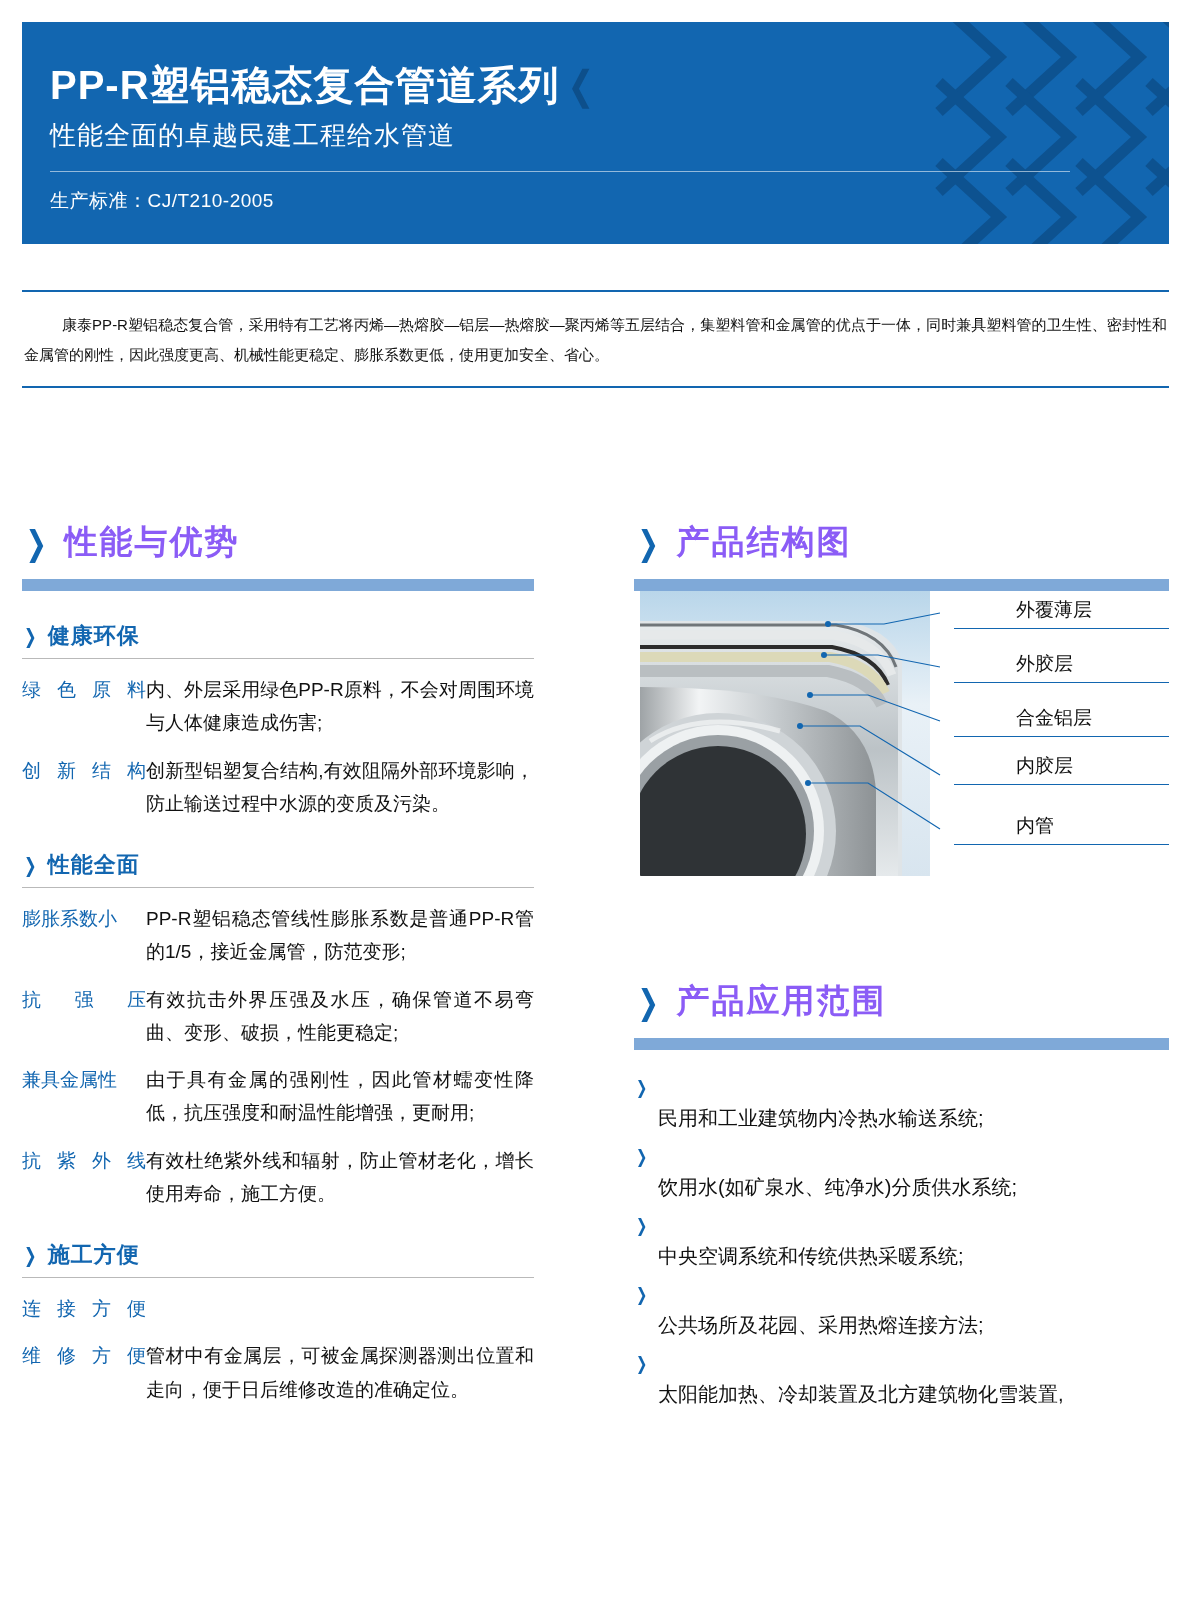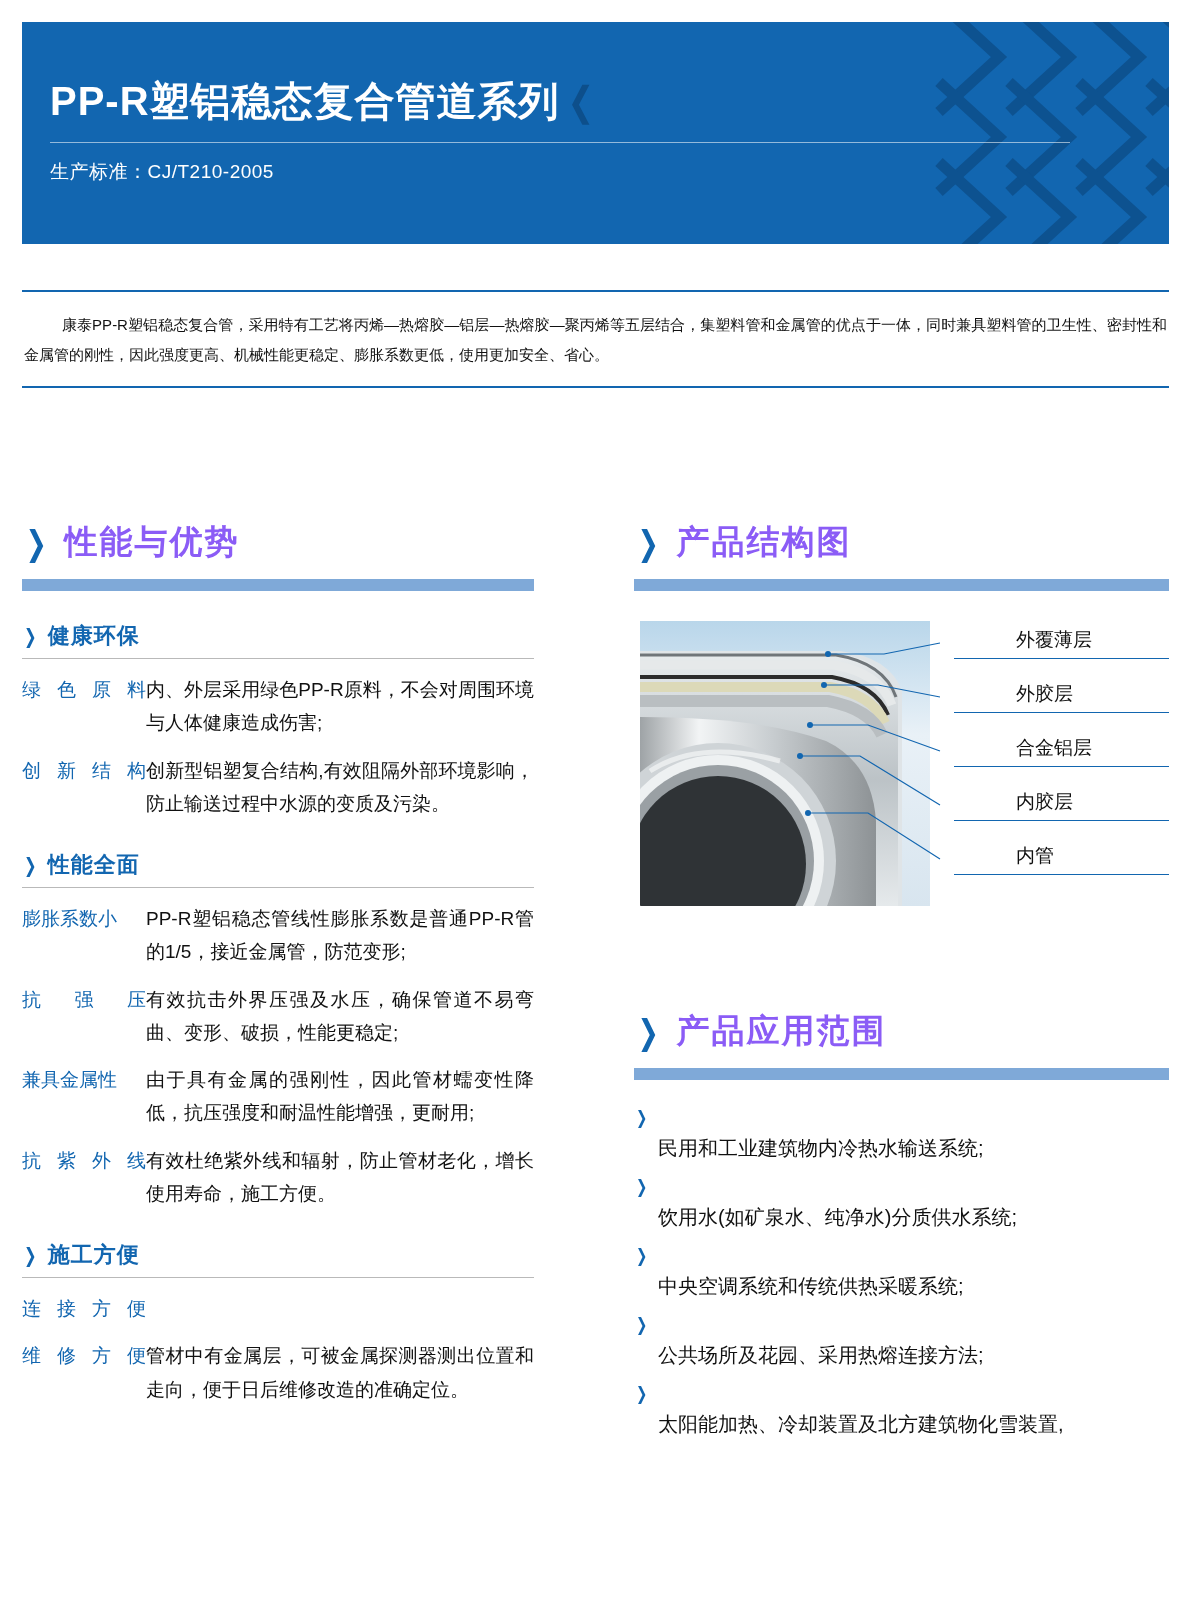--- a/index.html
+++ b/index.html
@@ -29,21 +29,21 @@
   .banner-chevrons {
     position: absolute;
     right: 0;
     top: 0;
     width: 260px;
     height: 222px;
     opacity: 0.85;
   }
   .banner-inner {
     position: relative;
-    padding: 56px 0 0 28px;
+    padding: 40px 0 0 28px;
     z-index: 3;
   }
   .banner-title {
     font-size: 40px;
     font-weight: bold;
     color: #ffffff;
     letter-spacing: 1px;
     margin: 0;
     line-height: 1.15;
   }
@@ -177,21 +177,20 @@
   .feat-text {
     font-size: 19px;
     color: #111111;
     line-height: 1.75;
     flex: 1;
     text-align: justify;
   }
 
   
   .fig-wrap {
-    margin-top: 30px;
     position: relative;
     height: 300px;
   }
   .fig-img {
     position: absolute;
     left: 6px;
     top: 0;
     width: 290px;
     height: 285px;
     overflow: hidden;
@@ -256,20 +255,21 @@
       <path d="M170 -20 L230 35 L170 90"></path>
       <path d="M170 60 L230 115 L170 170"></path>
       <path d="M170 140 L230 195 L170 250"></path>
       <path d="M240 -20 L300 35 L240 90"></path>
       <path d="M240 60 L300 115 L240 170"></path>
       <path d="M240 140 L300 195 L240 250"></path>
     </g>
   </svg>
   <div class="banner-inner">
     <h1 class="banner-title"><span>PP-R塑铝稳态复合管道系列</span><span class="arrow-glyph">❮</span></h1>
+    <div class="banner-sub">性能全面的卓越民建工程给水管道</div>
     <div class="banner-rule"></div>
     <div class="banner-std">生产标准：CJ/T210-2005</div>
   </div>
 </div>
 
 <div class="intro-wrap">
   <div class="intro-line"></div>
   <div class="intro-text">康泰PP-R塑铝稳态复合管，采用特有工艺将丙烯—热熔胶—铝层—热熔胶—聚丙烯等五层结合，集塑料管和金属管的优点于一体，同时兼具塑料管的卫生性、密封性和金属管的刚性，因此强度更高、机械性能更稳定、膨胀系数更低，使用更加安全、省心。</div>
   <div class="intro-line"></div>
 </div>
@@ -421,21 +421,21 @@
         <circle cx="170" cy="104" r="3"></circle>
         <circle cx="160" cy="135" r="3"></circle>
         <circle cx="168" cy="192" r="3"></circle>
       </g>
     </svg>
 
     <div class="labels">
       <div class="lbl" style="top:6px">外覆薄层</div>
       <div class="lbl" style="top:60px">外胶层</div>
       <div class="lbl" style="top:114px">合金铝层</div>
-      <div class="lbl" style="top:168px">内胶层</div>
+      <div class="lbl" style="top:162px">内胶层</div>
       <div class="lbl" style="top:222px">内管</div>
     </div>
   </div>
 
   <div class="sec-head" style="margin-top:88px">
     <span class="chev">❯</span>
     <span class="sec-title">产品应用范围</span>
   </div>
   <div class="sec-bar"></div>
 

